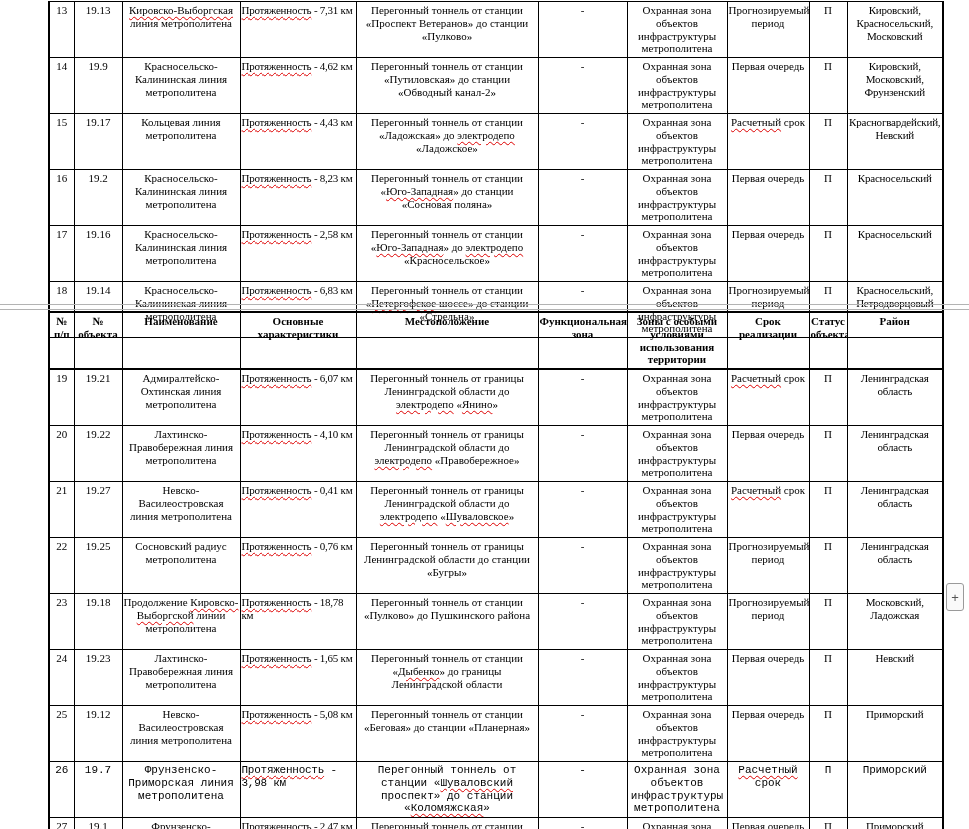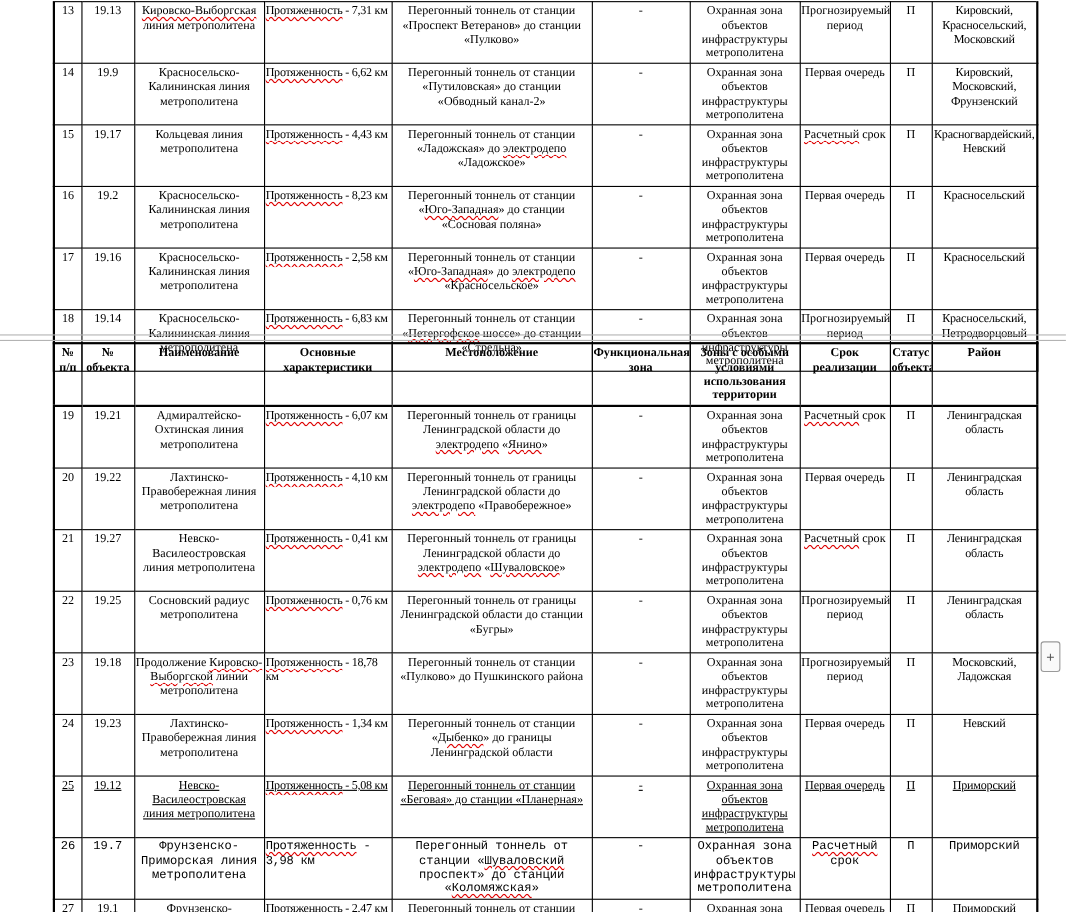--- a/index.html
+++ b/index.html
@@ -62,21 +62,21 @@
           <td><span>-</span></td>
           <td><span>Охранная зона объектов инфраструктуры метрополитена</span></td>
           <td><span>Прогнозируемый период</span></td>
           <td><span>П</span></td>
           <td class="district"><span>Кировский, Красносельский, Московский</span></td>
         </tr>
         <tr style="height: 52px;">
           <td><span>14</span></td>
           <td><span>19.9</span></td>
           <td><span>Красносельско-Калининская линия метрополитена</span></td>
-          <td class="chars"><span class="sq">Протяженность</span><span> - 6,62 км</span></td>
+          <td class="chars"><span class="sq">Протяженность</span><span> - 4,62 км</span></td>
           <td><span>Перегонный тоннель от станции «Путиловская» до станции «Обводный канал-2»</span></td>
           <td><span>-</span></td>
           <td><span>Охранная зона объектов инфраструктуры метрополитена</span></td>
           <td><span>Первая очередь</span></td>
           <td><span>П</span></td>
           <td class="district"><span>Кировский, Московский, Фрунзенский</span></td>
         </tr>
         <tr style="height: 50px; margin-left: 44px;">
           <td><span>15</span></td>
           <td><span>19.17</span></td>
@@ -218,29 +218,29 @@
           <td><span>-</span></td>
           <td><span>Охранная зона объектов инфраструктуры метрополитена</span></td>
           <td><span>Прогнозируемый период</span></td>
           <td><span>П</span></td>
           <td class="district"><span>Московский, Ладожская</span></td>
         </tr>
         <tr style="height: 50px; margin-top: 22px;">
           <td><span>24</span></td>
           <td><span>19.23</span></td>
           <td><span>Лахтинско-Правобережная линия метрополитена</span></td>
-          <td class="chars"><span class="sq">Протяженность</span><span> - 1,34 км</span></td>
+          <td class="chars"><span class="sq">Протяженность</span><span> - 1,65 км</span></td>
           <td><span>Перегонный тоннель от станции «</span><span class="sq">Дыбенко</span><span>» до границы Ленинградской области</span></td>
           <td><span>-</span></td>
           <td><span>Охранная зона объектов инфраструктуры метрополитена</span></td>
           <td><span>Первая очередь</span></td>
           <td><span>П</span></td>
           <td class="district"><span>Невский</span></td>
         </tr>
-        <tr style="height: 50px; text-decoration: underline;">
+        <tr style="height: 50px;">
           <td><span>25</span></td>
           <td><span>19.12</span></td>
           <td><span>Невско-Василеостровская линия метрополитена</span></td>
           <td class="chars"><span class="sq">Протяженность</span><span> - 5,08 км</span></td>
           <td><span>Перегонный тоннель от станции «Беговая» до станции «Планерная»</span></td>
           <td><span>-</span></td>
           <td><span>Охранная зона объектов инфраструктуры метрополитена</span></td>
           <td><span>Первая очередь</span></td>
           <td><span>П</span></td>
           <td class="district"><span>Приморский</span></td>

